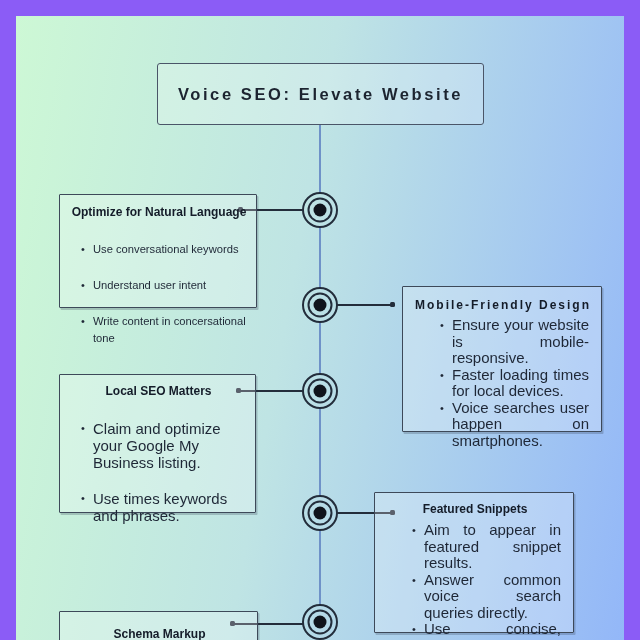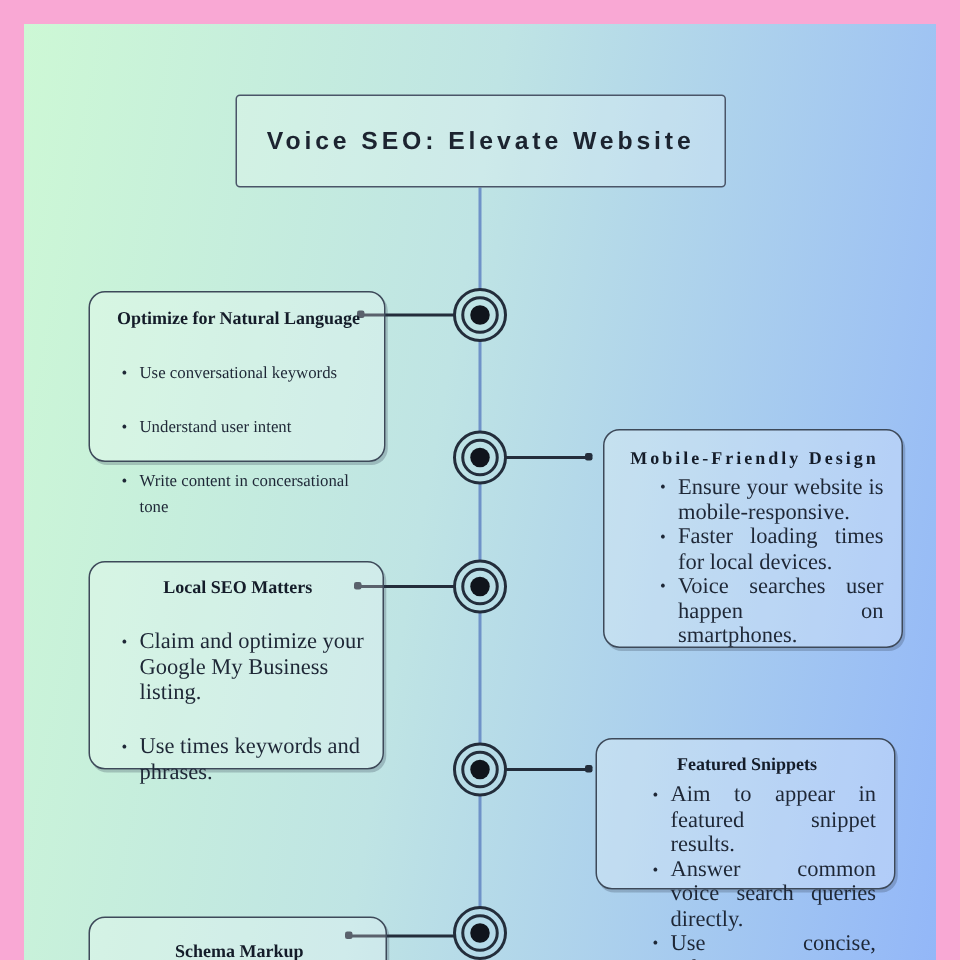--- a/index.html
+++ b/index.html
@@ -6,45 +6,44 @@
     --grad-left:#cdf8d5;
     --grad-right:#93b7f8;
     --timeline:#6f92c8;
     --border:#3d4959;
     --ink:#1e2736;
     --node:#232d3b;
   }
   *{box-sizing:border-box;margin:0;padding:0;}
   html,body{width:640px;height:640px;background:#ffffff;}
   body{font-family:"Liberation Sans","DejaVu Sans",sans-serif;color:var(--ink);}
-  .stage{position:relative;width:640px;height:640px;overflow:hidden;background:#f9a8d4;}
+  .stage{position:relative;width:640px;height:640px;overflow:hidden;background:#8b5cf6;}
   .gradient-panel{
     position:absolute;left:16px;top:16px;width:608px;height:624px;
     background:linear-gradient(100deg,var(--grad-left) 0%,#bfe4e4 45%,var(--grad-right) 100%);
   }
   .title-box{
     position:absolute;left:157px;top:63px;width:327px;height:62px;
     border:1.5px solid #4a5568;border-radius:3px;
     background:rgba(255,255,255,0.22);
     display:flex;align-items:center;justify-content:center;
   }
   .title-box h1{
     font-size:16.5px;font-weight:bold;letter-spacing:2.6px;color:#1c2430;
   }
   .tl-seg{position:absolute;left:319px;width:2px;background:var(--timeline);}
   .node{position:absolute;width:44px;height:44px;}
   .connector{position:absolute;height:1.6px;background:var(--node);}
   .cdot{position:absolute;width:5px;height:5px;border-radius:1.5px;background:var(--node);}
   .infobox{
     position:absolute;
-    border:1.4px solid var(--border);border-radius:11px;
+    border:1.4px solid var(--border);border-radius:1px;
     background:rgba(255,255,255,0.25);
     box-shadow:1.5px 2px 0 rgba(43,55,75,0.25);
     padding:7px 8px 6px 10px;
-    font-family:Liberation Serif, serif;
   }
   .infobox h2{
     font-size:12px;font-weight:bold;text-align:center;
     line-height:19px;margin-bottom:3px;color:#141c29;
   }
   .infobox.ls-title h2{letter-spacing:2px;line-height:18px;margin-top:2px;}
   .infobox ul{list-style:none;}
   .infobox li{
     position:relative;padding-left:15px;font-size:15px;line-height:16.5px;
     font-weight:500;color:var(--ink);
@@ -136,21 +135,21 @@
   </div>
 
   <div id="box3" class="infobox box-left" style="left:59px;top:374px;width:197px;height:139px;">
     <h2>Local SEO Matters</h2>
     <ul>
       <li>Claim and optimize your Google My Business listing.</li>
       <li>Use times keywords and phrases.</li>
     </ul>
   </div>
 
-  <div id="box4" class="infobox box-right" style="left:397px;top:492px;width:200px;height:101px;">
+  <div id="box4" class="infobox box-right" style="left:374px;top:492px;width:200px;height:141px;">
     <h2>Featured Snippets</h2>
     <ul>
       <li>Aim to appear in featured snippet results.</li>
       <li>Answer common voice search queries directly.</li>
       <li>Use concise, informative content.</li>
     </ul>
   </div>
 
   <div id="box5" class="infobox box-left" style="left:59px;top:611px;width:199px;height:90px;">
     <h2>Schema Markup</h2>

